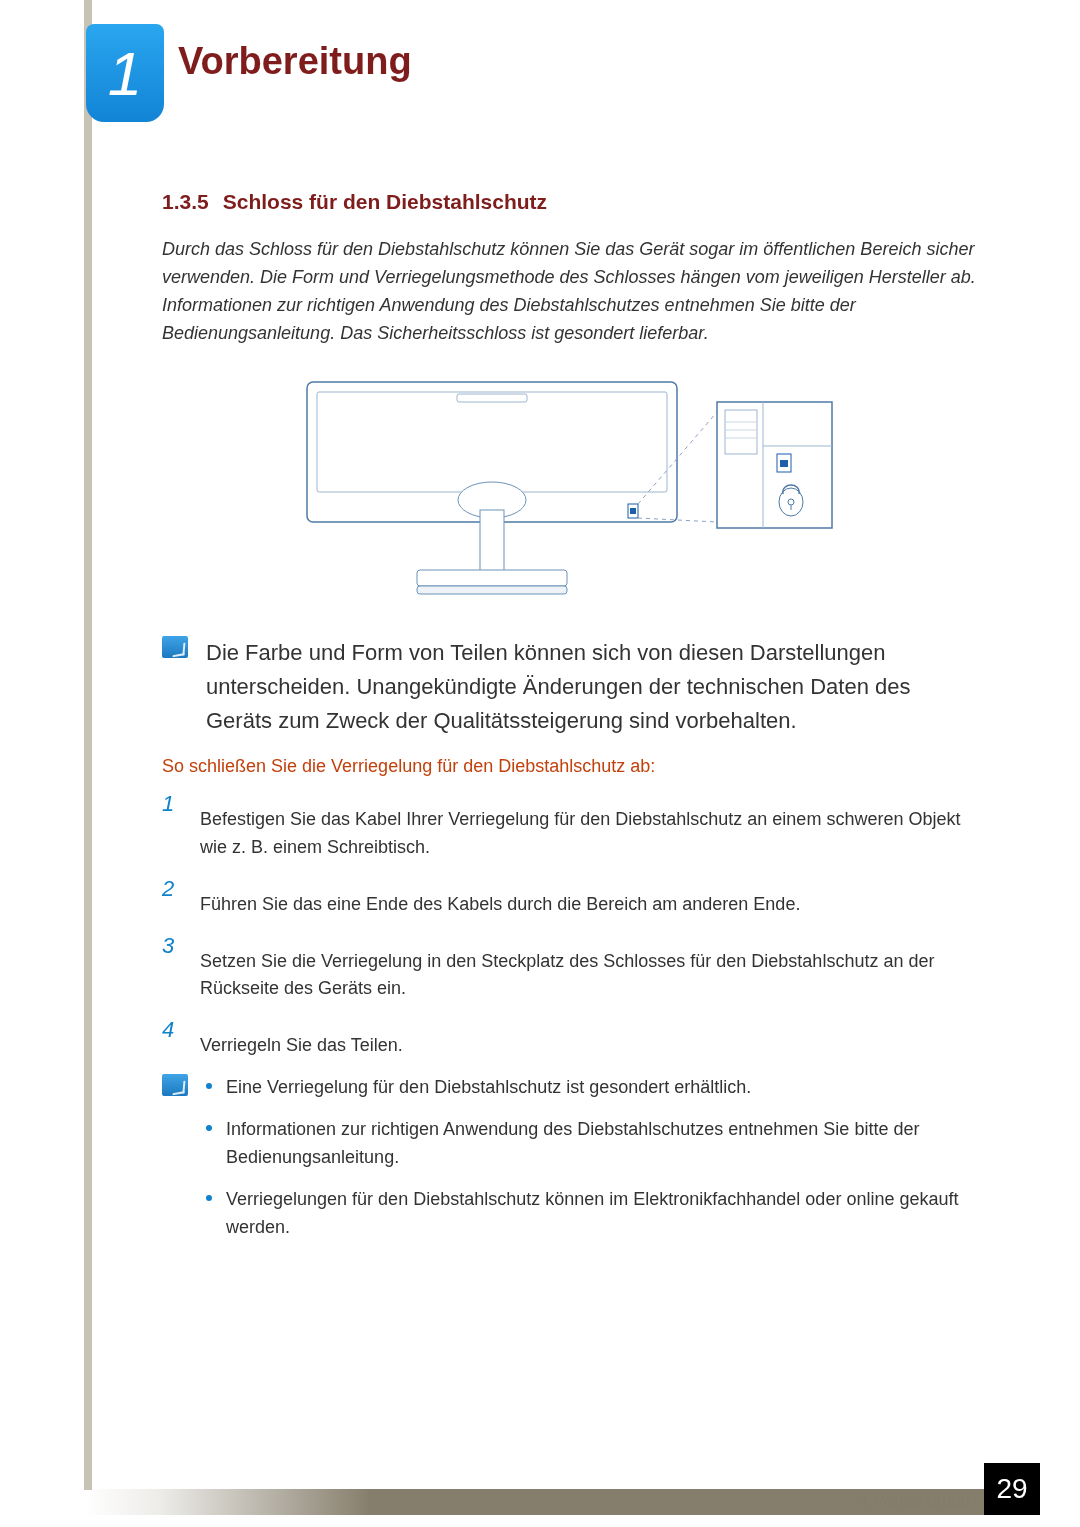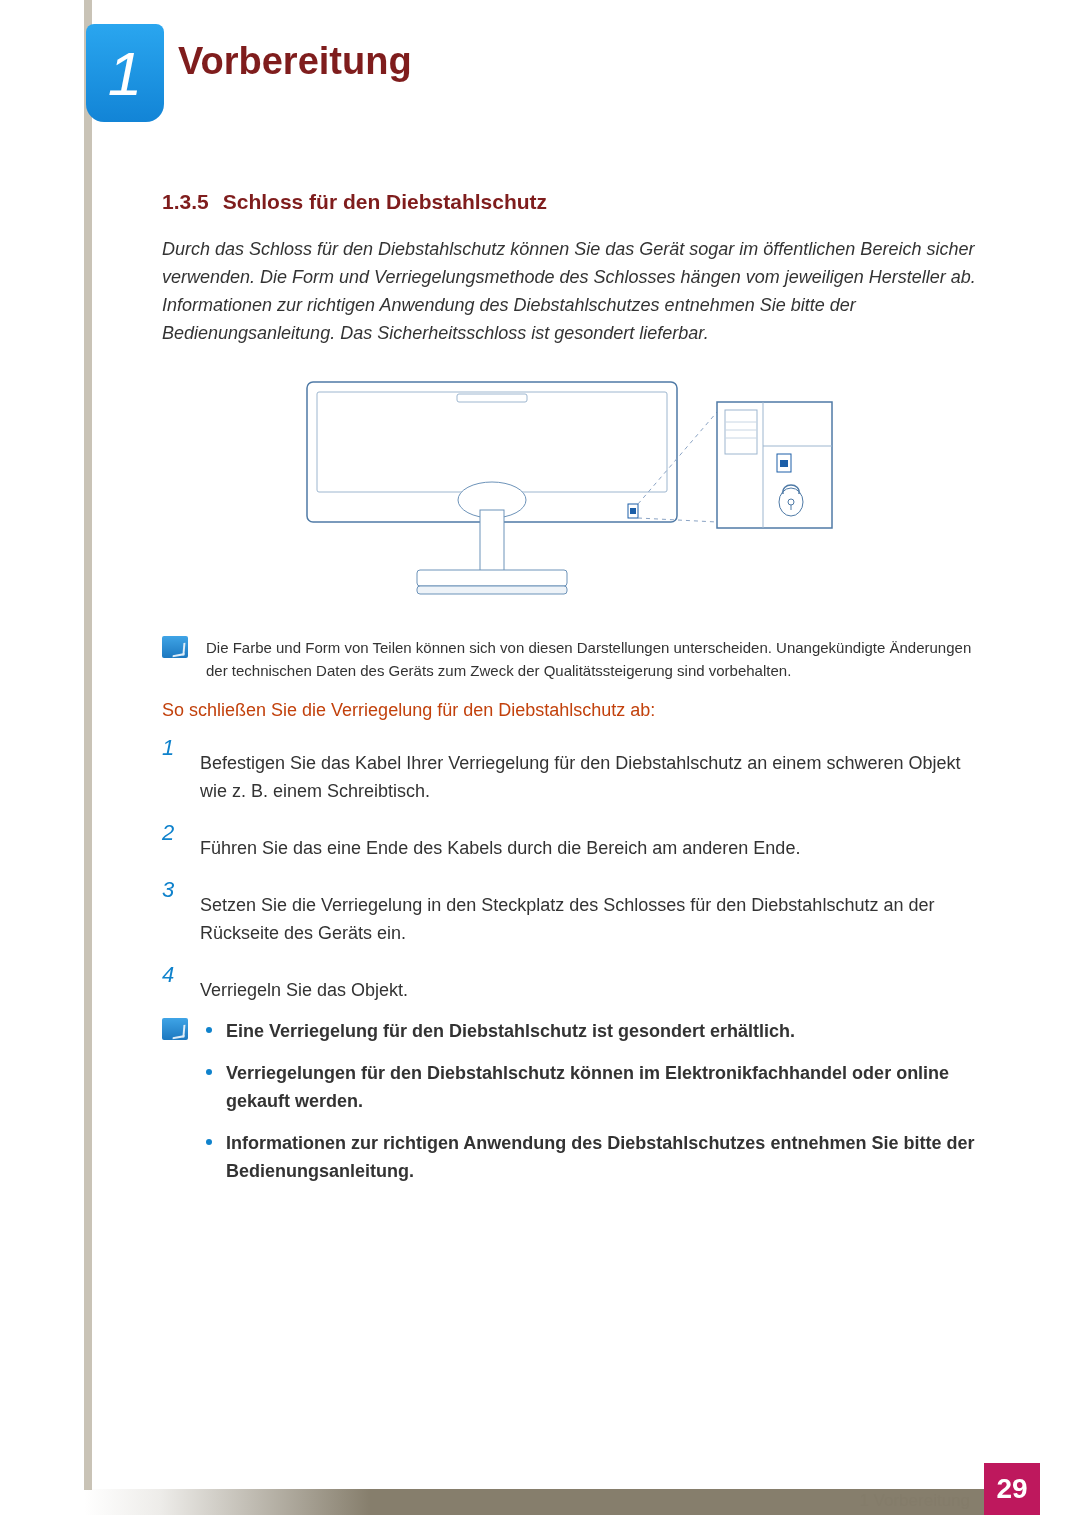--- a/index.html
+++ b/index.html
@@ -91,21 +91,21 @@
   .note-icon::after{
     content:"";
     position:absolute;
     right:3px; bottom:2px;
     width:10px;height:10px;
     border-right:2px solid #fff;
     border-bottom:2px solid #fff;
     transform:rotate(-10deg) skewX(-15deg);
     opacity:.85;
   }
-  .note-text { font-size:15px; line-height:1.55; color:#333; }
+  .note-text { font-size:22px; line-height:1.55; color:#333; }
   .subhead {
     font-size:18px;
     font-weight:400;
     color:#c2410c;
     margin: 4px 0 14px 0;
   }
   ol.steps { list-style:none; padding:0; margin:0 0 14px 0;}
   ol.steps li {
     display:flex;
     align-items:flex-start;
@@ -114,21 +114,21 @@
   }
   .step-num {
     flex:0 0 18px;
     font-size:22px;
     font-style: italic;
     font-weight:400;
     color:#0f82cc;
     line-height:1.2;
   }
   .step-text { font-size:18px; line-height:1.55;margin-top:15px; }
-  .bullets { list-style:none; padding:0; margin:0;font-weight:bold;}
+  .bullets { list-style:none; padding:0; margin:0;}
   .bullets li{
     display:flex;
     align-items:flex-start;
     gap: 14px;
     margin-bottom: 14px;
     font-size:18px;
     line-height:1.55;
   }
   .dot {
     flex:0 0 6px;
@@ -156,24 +156,24 @@
     right:70px;
     bottom:4px;
     color:#847c6a;
     font-size:17px;
   }
   .page-num-box{
     position:absolute;
     right:0; bottom:0;
     width:56px;
     height:52px;
-    background:#be185d;
+    background:#000000;
     color:#fff;
     font-size:28px;
-    font-weight:700;
+    font-weight:400;
     display:flex;
     align-items:center;
     justify-content:center;
   }
 </style>
 </head>
 <body>
 
 <div class="page">
   <div class="side-stripe"></div>
@@ -246,38 +246,38 @@
       <li>
           <span class="step-num">2</span>
           <span class="step-text">Führen Sie das eine Ende des Kabels durch die Bereich am anderen Ende.</span>
         </li>
       <li>
           <span class="step-num">3</span>
           <span class="step-text">Setzen Sie die Verriegelung in den Steckplatz des Schlosses für den Diebstahlschutz an der Rückseite des Geräts ein.</span>
         </li>
       <li>
           <span class="step-num">4</span>
-          <span class="step-text">Verriegeln Sie das Objekt.</span>
+          <span class="step-text">Verriegeln Sie das Teilen.</span>
         </li>
     </ol>
 
     <div class="note-row">
       <span class="note-icon"></span>
       <ul class="bullets">
         <li>
             <span class="dot"></span>
             <span>Eine Verriegelung für den Diebstahlschutz ist gesondert erhältlich.</span>
           </li>
         <li>
             <span class="dot"></span>
-            <span>Verriegelungen für den Diebstahlschutz können im Elektronikfachhandel oder online gekauft werden.</span>
+            <span>Informationen zur richtigen Anwendung des Diebstahlschutzes entnehmen Sie bitte der Bedienungsanleitung.</span>
           </li>
         <li>
             <span class="dot"></span>
-            <span>Informationen zur richtigen Anwendung des Diebstahlschutzes entnehmen Sie bitte der Bedienungsanleitung.</span>
+            <span>Verriegelungen für den Diebstahlschutz können im Elektronikfachhandel oder online gekauft werden.</span>
           </li>
       </ul>
     </div>
   </div>
 
   <div class="footer">
     <div class="foot-band"></div>
     <div class="foot-text">1 Vorbereitung</div>
     <div class="page-num-box">29</div>
   </div>

